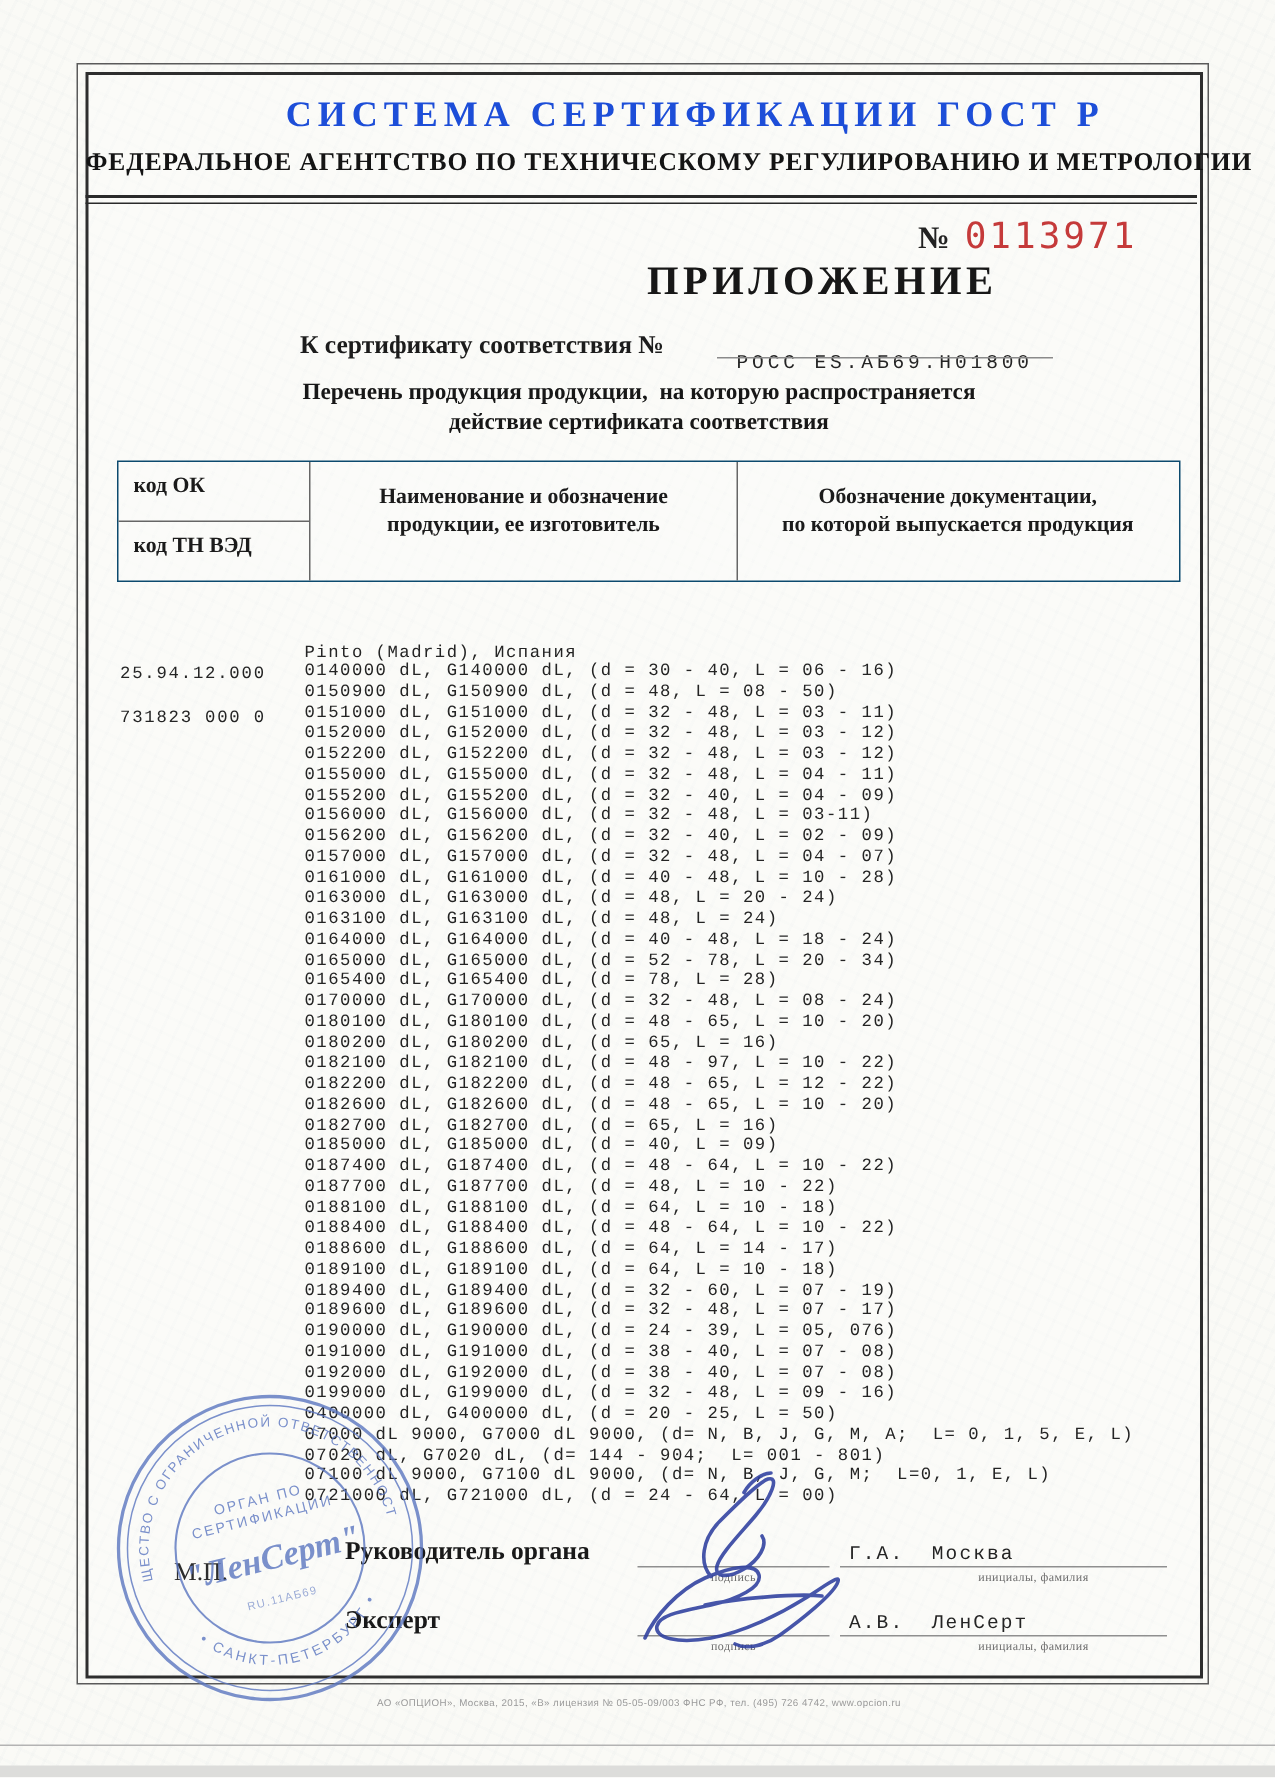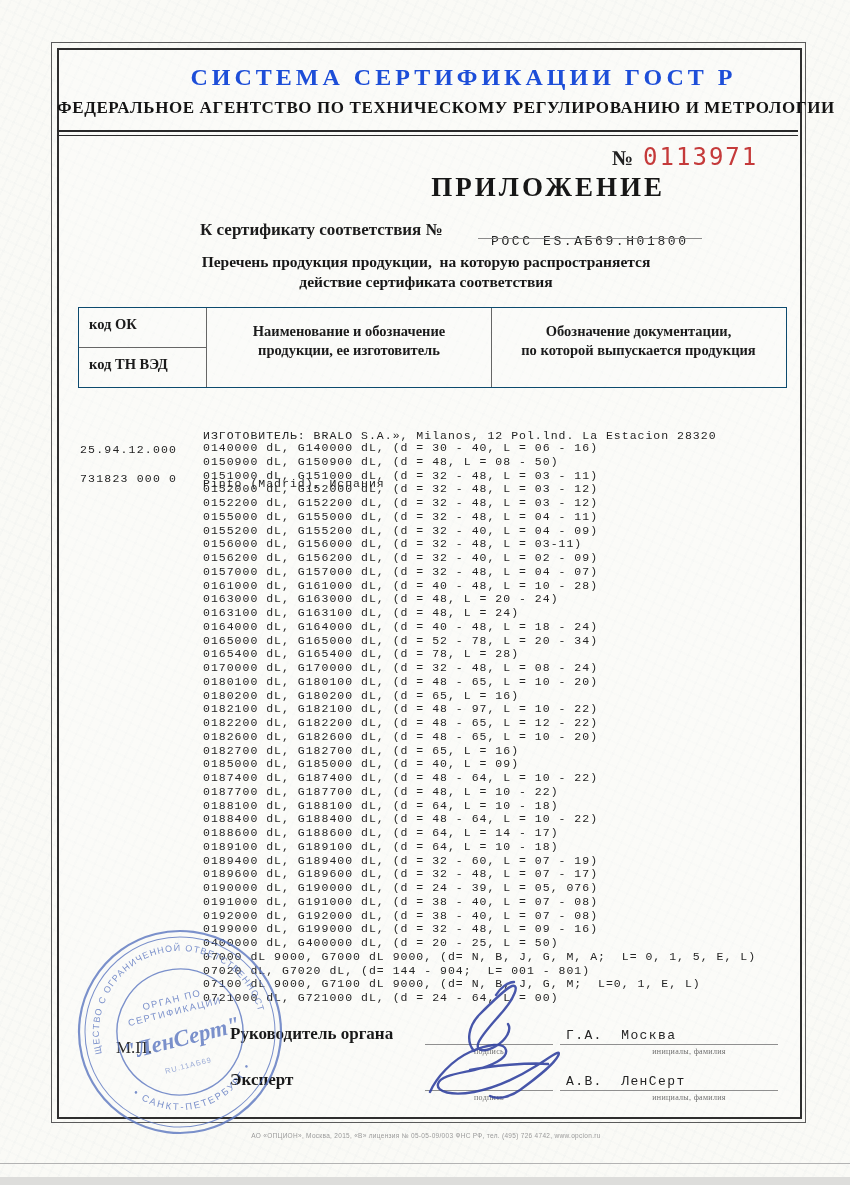--- a/index.html
+++ b/index.html
@@ -121,21 +121,20 @@
     <div class="spec-row-divider"></div>
     <div class="cell-text c1a">код ОК</div>
     <div class="cell-text c1b">код ТН ВЭД</div>
     <div class="cell-text c2 c2a">Наименование и обозначение</div>
     <div class="cell-text c2 c2b">продукции, ее изготовитель</div>
     <div class="cell-text c3 c3a">Обозначение документации,</div>
     <div class="cell-text c3 c3b">по которой выпускается продукция</div>
   </div>
 
   <div class="manufacturer mono">
-    <div>ИЗГОТОВИТЕЛЬ: BRALO S.A.», Milanos, 12 Pol.lnd. La Estacion 28320</div>
     <div>Pinto (Madrid), Испания</div>
   </div>
 
   <div class="code-ok mono">25.94.12.000</div>
   <div class="code-tnved mono">731823 000 0</div>
 
   <div class="product-list mono"><div class="product-row">0140000 dL, G140000 dL, (d = 30 - 40, L = 06 - 16)</div><div class="product-row">0150900 dL, G150900 dL, (d = 48, L = 08 - 50)</div><div class="product-row">0151000 dL, G151000 dL, (d = 32 - 48, L = 03 - 11)</div><div class="product-row">0152000 dL, G152000 dL, (d = 32 - 48, L = 03 - 12)</div><div class="product-row">0152200 dL, G152200 dL, (d = 32 - 48, L = 03 - 12)</div><div class="product-row">0155000 dL, G155000 dL, (d = 32 - 48, L = 04 - 11)</div><div class="product-row">0155200 dL, G155200 dL, (d = 32 - 40, L = 04 - 09)</div><div class="product-row">0156000 dL, G156000 dL, (d = 32 - 48, L = 03-11)</div><div class="product-row">0156200 dL, G156200 dL, (d = 32 - 40, L = 02 - 09)</div><div class="product-row">0157000 dL, G157000 dL, (d = 32 - 48, L = 04 - 07)</div><div class="product-row">0161000 dL, G161000 dL, (d = 40 - 48, L = 10 - 28)</div><div class="product-row">0163000 dL, G163000 dL, (d = 48, L = 20 - 24)</div><div class="product-row">0163100 dL, G163100 dL, (d = 48, L = 24)</div><div class="product-row">0164000 dL, G164000 dL, (d = 40 - 48, L = 18 - 24)</div><div class="product-row">0165000 dL, G165000 dL, (d = 52 - 78, L = 20 - 34)</div><div class="product-row">0165400 dL, G165400 dL, (d = 78, L = 28)</div><div class="product-row">0170000 dL, G170000 dL, (d = 32 - 48, L = 08 - 24)</div><div class="product-row">0180100 dL, G180100 dL, (d = 48 - 65, L = 10 - 20)</div><div class="product-row">0180200 dL, G180200 dL, (d = 65, L = 16)</div><div class="product-row">0182100 dL, G182100 dL, (d = 48 - 97, L = 10 - 22)</div><div class="product-row">0182200 dL, G182200 dL, (d = 48 - 65, L = 12 - 22)</div><div class="product-row">0182600 dL, G182600 dL, (d = 48 - 65, L = 10 - 20)</div><div class="product-row">0182700 dL, G182700 dL, (d = 65, L = 16)</div><div class="product-row">0185000 dL, G185000 dL, (d = 40, L = 09)</div><div class="product-row">0187400 dL, G187400 dL, (d = 48 - 64, L = 10 - 22)</div><div class="product-row">0187700 dL, G187700 dL, (d = 48, L = 10 - 22)</div><div class="product-row">0188100 dL, G188100 dL, (d = 64, L = 10 - 18)</div><div class="product-row">0188400 dL, G188400 dL, (d = 48 - 64, L = 10 - 22)</div><div class="product-row">0188600 dL, G188600 dL, (d = 64, L = 14 - 17)</div><div class="product-row">0189100 dL, G189100 dL, (d = 64, L = 10 - 18)</div><div class="product-row">0189400 dL, G189400 dL, (d = 32 - 60, L = 07 - 19)</div><div class="product-row">0189600 dL, G189600 dL, (d = 32 - 48, L = 07 - 17)</div><div class="product-row">0190000 dL, G190000 dL, (d = 24 - 39, L = 05, 076)</div><div class="product-row">0191000 dL, G191000 dL, (d = 38 - 40, L = 07 - 08)</div><div class="product-row">0192000 dL, G192000 dL, (d = 38 - 40, L = 07 - 08)</div><div class="product-row">0199000 dL, G199000 dL, (d = 32 - 48, L = 09 - 16)</div><div class="product-row">0400000 dL, G400000 dL, (d = 20 - 25, L = 50)</div><div class="product-row">07000 dL 9000, G7000 dL 9000, (d= N, B, J, G, M, A;  L= 0, 1, 5, E, L)</div><div class="product-row">07020 dL, G7020 dL, (d= 144 - 904;  L= 001 - 801)</div><div class="product-row">07100 dL 9000, G7100 dL 9000, (d= N, B, J, G, M;  L=0, 1, E, L)</div><div class="product-row">0721000 dL, G721000 dL, (d = 24 - 64, L = 00)</div></div>
 
   <div class="sig-label" style="left:230px;top:1024px;">Руководитель органа</div>
   <div class="sig-line" style="left:425px;top:1044px;width:128px;"></div>

